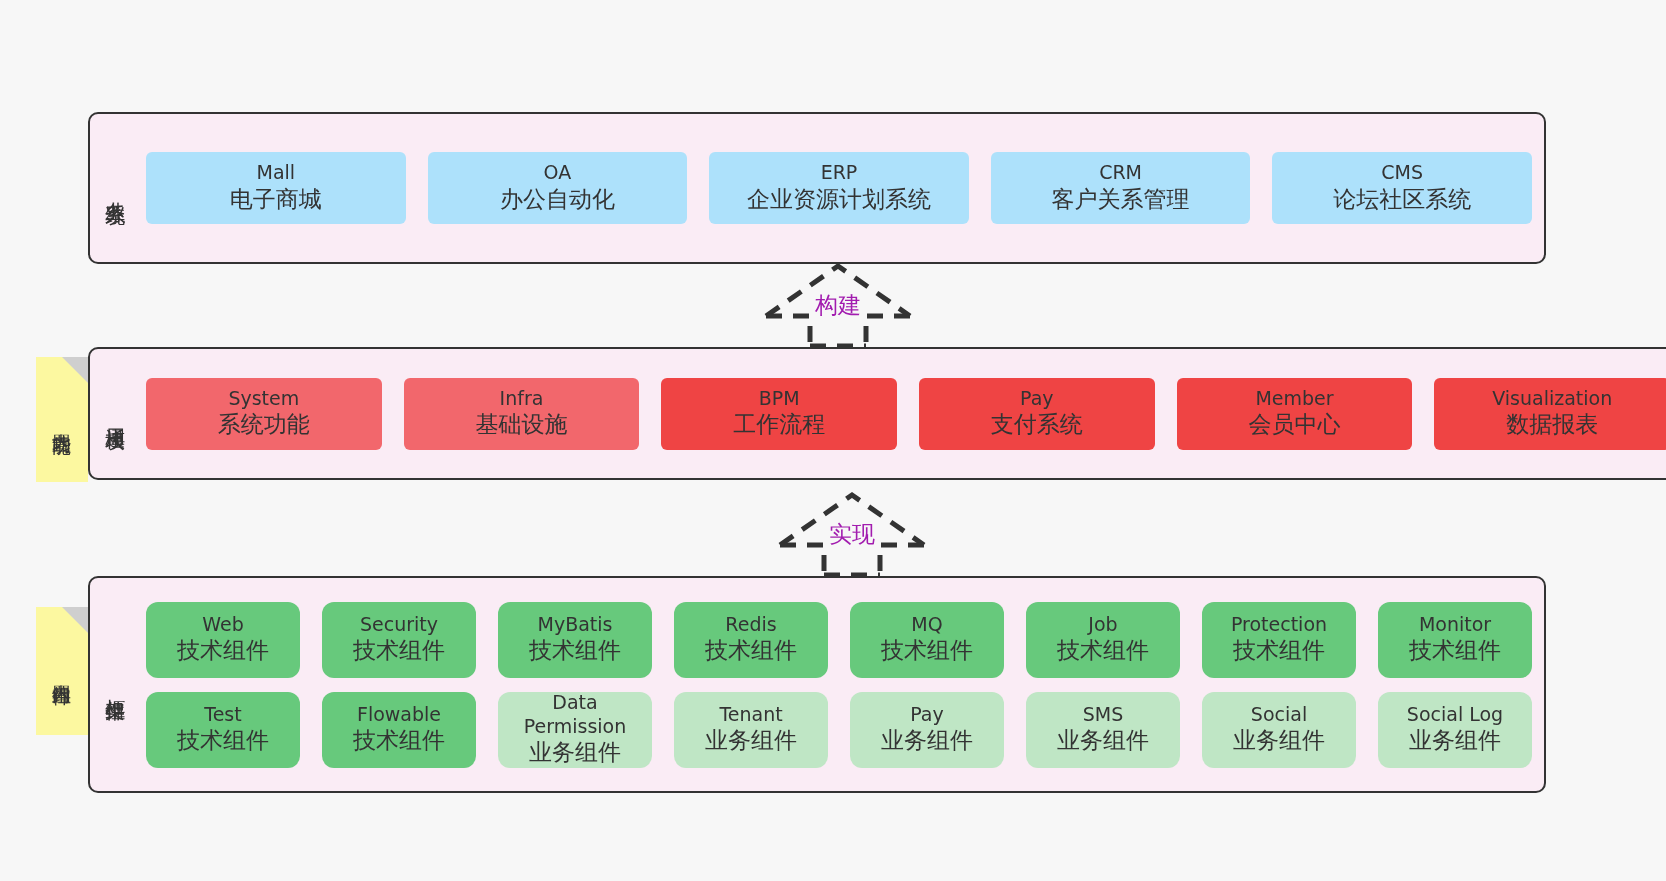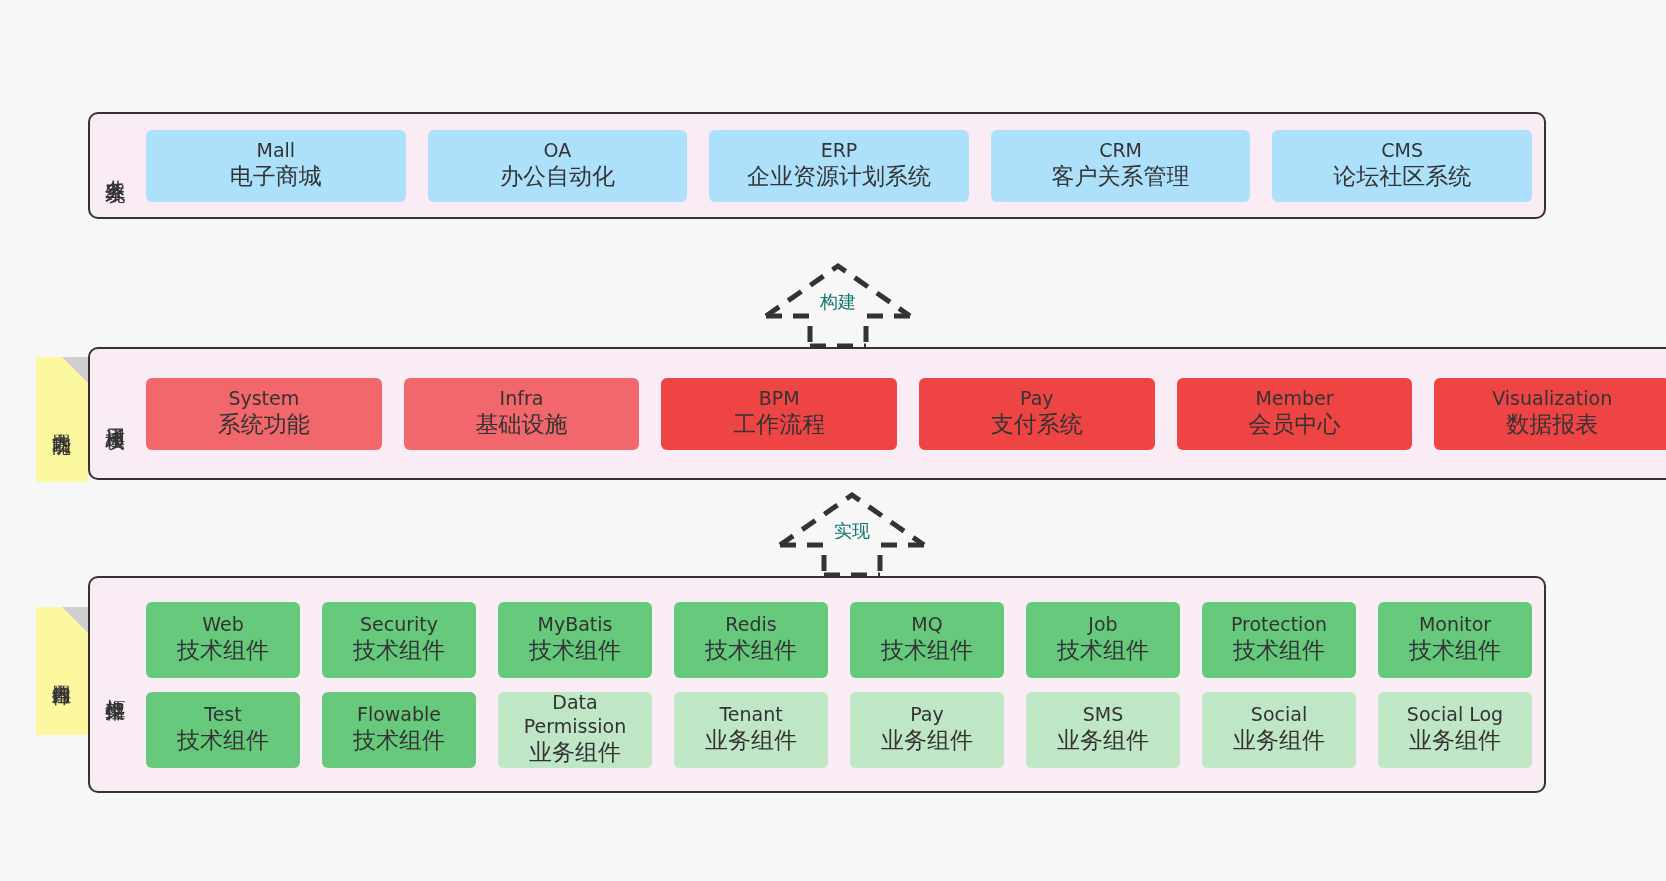--- a/index.html
+++ b/index.html
@@ -87,30 +87,30 @@
     color: #333;
   }
 
   .blue   { background: #ade1fb; }
   .red    { background: #f2676c; }
   .pinkl  { background: #ef4444; }
   .green  { background: #67c97c; }
   .greenl { background: #bfe6c5; }
 
   
-  #layer-business { left: 88px; top: 112px; width: 1458px; height: 107px; }
+  #layer-business { left: 88px; top: 112px; width: 1458px; height: 152px; }
   #layer-business .node { height: 72px; }
 
   
   #layer-module { left: 88px; top: 347px; width: 1596px; height: 133px; }
   #layer-module .node { height: 72px; }
 
   
   #layer-framework { left: 88px; top: 576px; width: 1458px; height: 217px; }
-  #layer-framework .node { height: 76px; }
+  #layer-framework .node { height: 76px; border-radius: 12px; }
 
   
   .note {
     position: absolute;
     background: #fcf8a0;
     box-sizing: border-box;
     display: flex;
     align-items: center;
     justify-content: center;
     font-size: 19px;
@@ -138,22 +138,22 @@
   .arrow {
     position: absolute;
   }
   .arrow svg { display: block; }
   .arrow .arrow-label {
     position: absolute;
     left: 0;
     right: 0;
     top: 32px;
     text-align: center;
-    font-size: 18px;
-    color: #0f766e;
+    font-size: 23px;
+    color: #a21caf;
     background: transparent;
     user-select: none;
   }
   #arrow-build   { left: 748px; top: 258px; width: 180px; height: 90px; }
   #arrow-realize { left: 762px; top: 487px; width: 180px; height: 90px; }
 </style>
 </head>
 <body>
 
 <div class="canvas">

